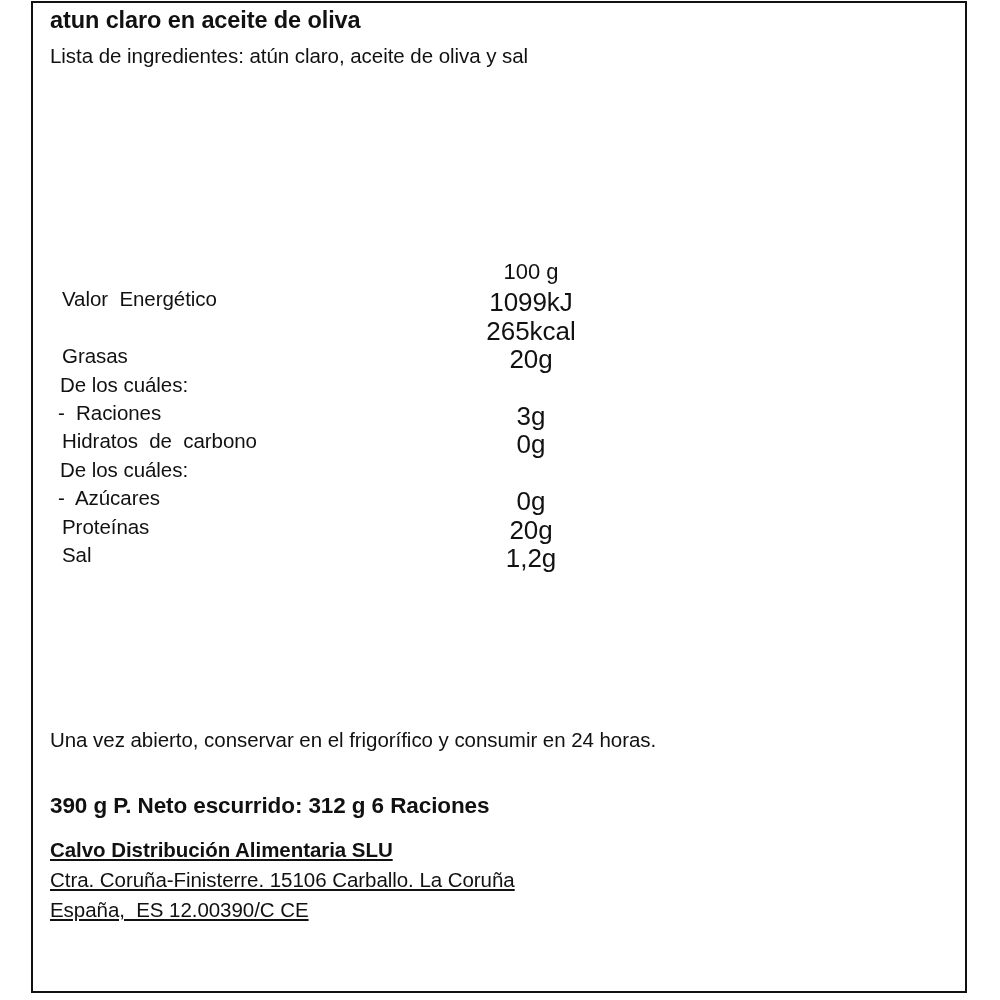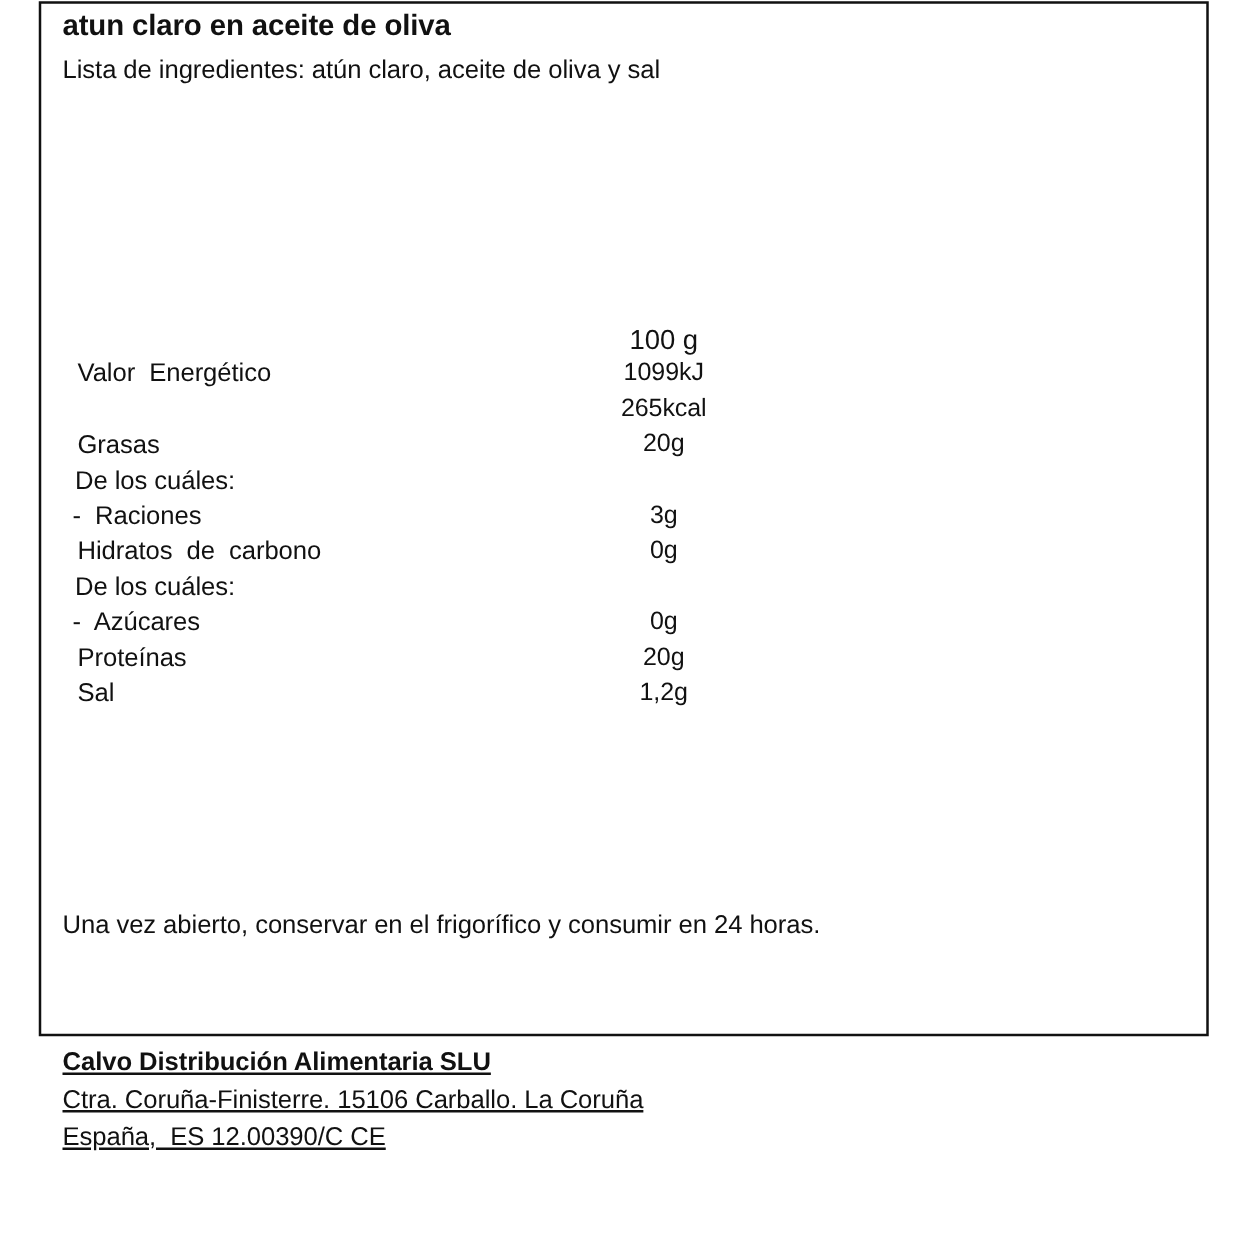--- a/index.html
+++ b/index.html
@@ -13,21 +13,21 @@
     font-family: "Liberation Sans", sans-serif;
     color: #111111;
     overflow: hidden;
   }
 
   #label-card {
     position: absolute;
     left: 31px;
     top: 1px;
     width: 936px;
-    height: 828px;
+    height: 992px;
     box-sizing: border-box;
     border: 2px solid #111111;
     background: #ffffff;
   }
 
   
   #product-title {
     position: absolute;
     left: 17px;
     top: 4px;
@@ -66,21 +66,21 @@
     letter-spacing: -0.05px;
   }
   .nutri-label.indent-1 { left: 10px; }
   .nutri-label.indent-2 { left: 8px; }
   .nutri-value {
     position: absolute;
     left: 400px;
     width: 162px;
     top: 0px;
     text-align: center;
-    font-size: 20px;
+    font-size: 26px;
     white-space: pre;
     letter-spacing: -0.05px;
   }
   .nutri-value.header-cell { font-size: 22px; }
 
   
   #storage-note {
     position: absolute;
     left: 17px;
     top: 725px;
@@ -171,20 +171,21 @@
         <div class="nutri-value">20g</div>
       </div>
       <div class="nutri-row">
         <div class="nutri-label">Sal</div>
         <div class="nutri-value">1,2g</div>
       </div>
     </div>
 
   <div id="storage-note">Una vez abierto, conservar en el frigorífico y consumir en 24 horas.</div>
 
+  <div id="weight-line">390 g  P. Neto escurrido: 312 g  6 Raciones</div>
 
   <div id="company-block">
     <div id="company-name">Calvo Distribución Alimentaria SLU</div>
     <div class="company-address-line">Ctra. Coruña-Finisterre. 15106 Carballo. La Coruña</div>
     <div class="company-address-line">España,  ES 12.00390/C CE</div>
   </div>
 
 </div>
 
 </body></html>

